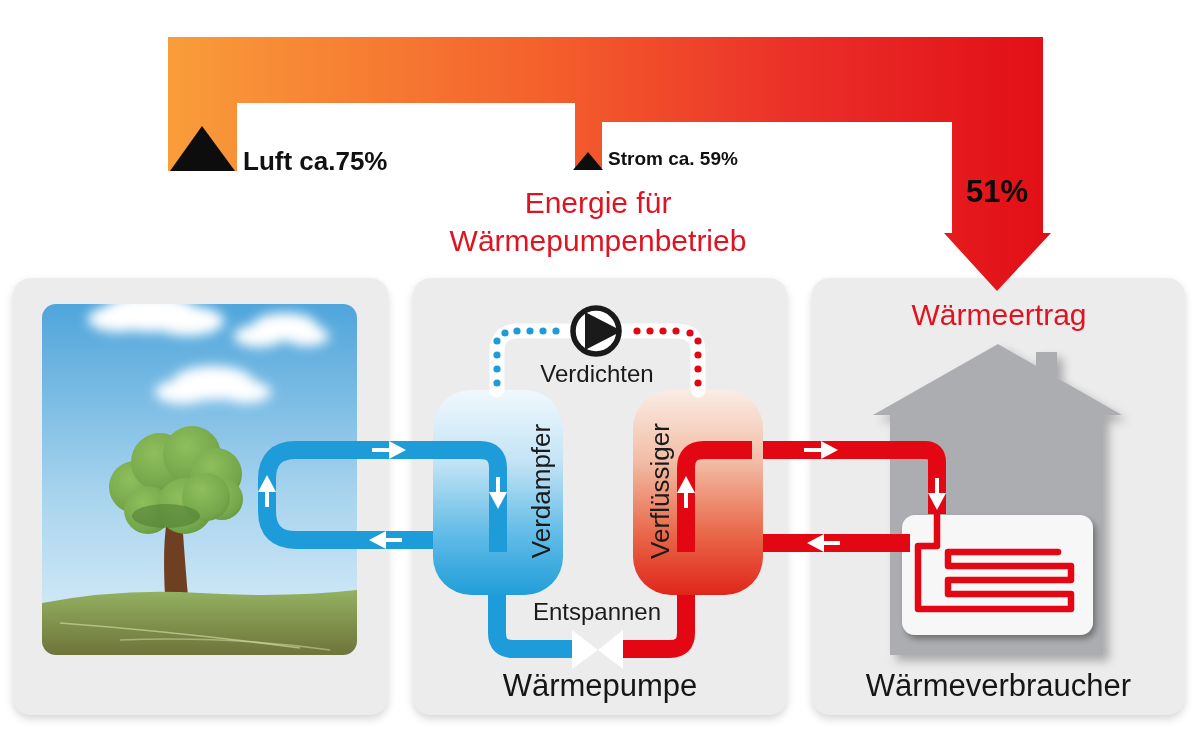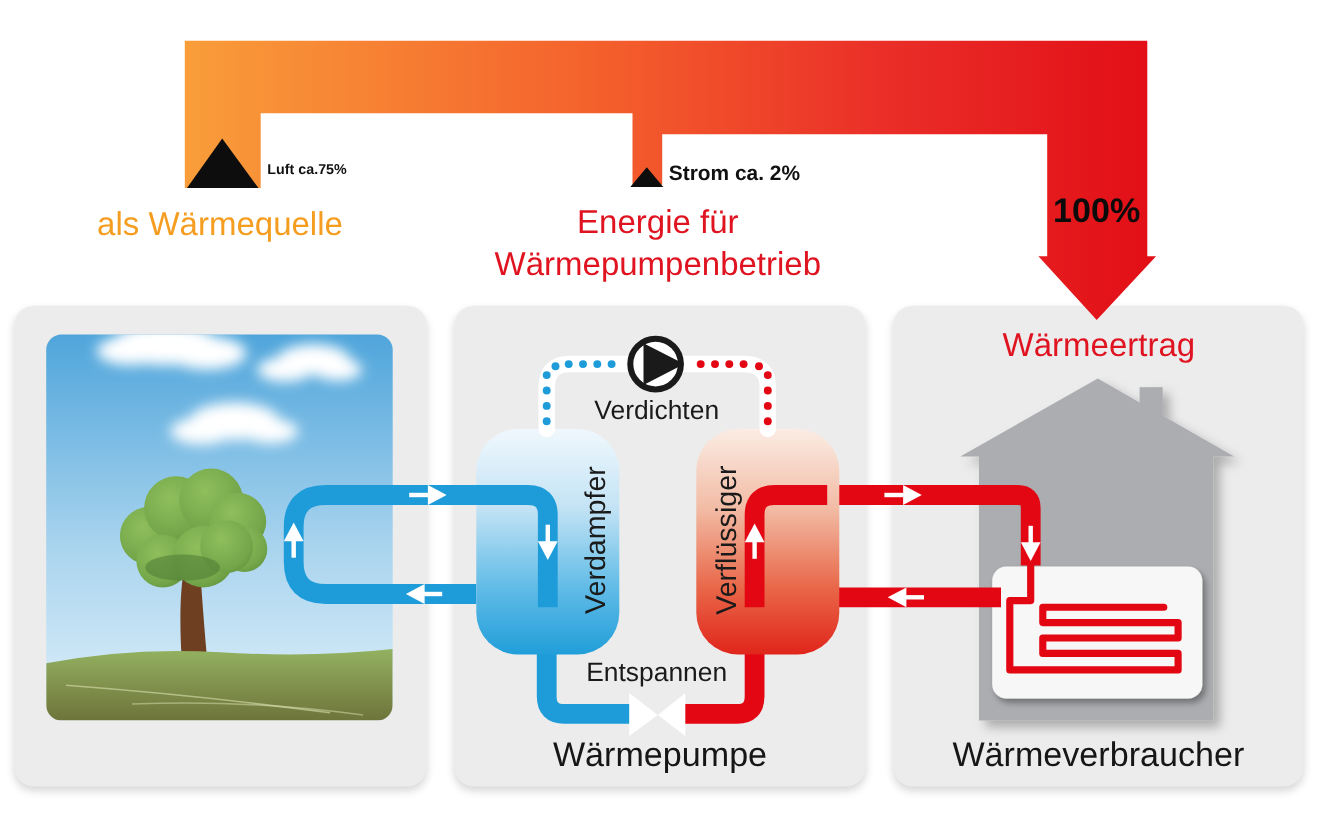--- a/index.html
+++ b/index.html
@@ -5,21 +5,21 @@
   html,body{margin:0;padding:0;background:#fff;}
   .stage{position:relative;width:1200px;height:750px;background:#ffffff;overflow:hidden;
          font-family:"Liberation Sans",sans-serif;}
   .panel{position:absolute;top:278px;height:437px;background:#ececec;border-radius:18px;
          box-shadow:0 4px 8px rgba(0,0,0,.16);z-index:0;}
   #panel-source{left:13px;width:375px;}
   #panel-pump{left:413px;width:374px;}
   #panel-consumer{left:812px;width:373px;}
   svg.diagram{position:absolute;left:0;top:0;z-index:1;}
   .txt{position:absolute;z-index:2;color:#111;white-space:nowrap;}
-  .flow-label{font-size:13px;font-weight:700;color:#111;}
+  .flow-label{font-size:26px;font-weight:700;color:#111;}
   .pct{left:950px;top:174px;width:94px;font-size:31px;font-weight:700;color:#0b0b0b;text-align:center;}
   .headline{font-size:30px;line-height:38px;text-align:center;}
   .hl-orange{color:#f59d20;}
   .hl-red{color:#e01421;}
   .caption{top:668px;font-size:31px;color:#161616;text-align:center;}
   .small-label{font-size:24px;color:#1a1a1a;text-align:center;}
   .vlabel{position:absolute;z-index:2;width:200px;height:34px;display:flex;align-items:center;
           justify-content:center;font-size:26px;color:#1a1a1a;transform:rotate(-90deg);}
 </style>
 </head>
@@ -224,25 +224,24 @@
         </g>
     </g>
 
     <path d="M168,37 L1043,37 L1043,233 L1051,233 L997,291 L944,233 L952,233 L952,122
              L602,122 L602,168 L575,168 L575,103 L237,103 L237,171 L168,171 Z" fill="url(#bandGrad)"></path>
     <polygon points="170,171 235,171 202,126" fill="#0d0d0d"></polygon>
     <polygon points="573,170 603,170 588,152" fill="#0d0d0d"></polygon>
   </svg>
 
   <div class="txt flow-label" style="left:243px;top:146px;">Luft ca.75%</div>
-  <div class="txt flow-label" style="left:608px;top:148px;font-size:19px;">Strom ca. 2%</div>
-  <div class="txt pct">100%</div>
+  <div class="txt flow-label" style="left:608px;top:148px;font-size:19px;">Strom ca. 59%</div>
+  <div class="txt pct">51%</div>
 
   <div class="txt headline hl-orange" style="left:10px;top:186px;width:380px;">
-    <span style="display:block;">als Wärmequelle</span>
   </div>
   <div class="txt headline hl-red" style="left:408px;top:184px;width:380px;">
     <span style="display:block;">Energie für</span>
     <span style="display:block;">Wärmepumpenbetrieb</span>
   </div>
   <div class="txt headline hl-red" style="left:813px;top:296px;width:372px;">Wärmeertrag</div>
 
   <div class="txt small-label" style="left:497px;top:360px;width:200px;">Verdichten</div>
   <div class="txt small-label" style="left:497px;top:598px;width:200px;">Entspannen</div>
 

